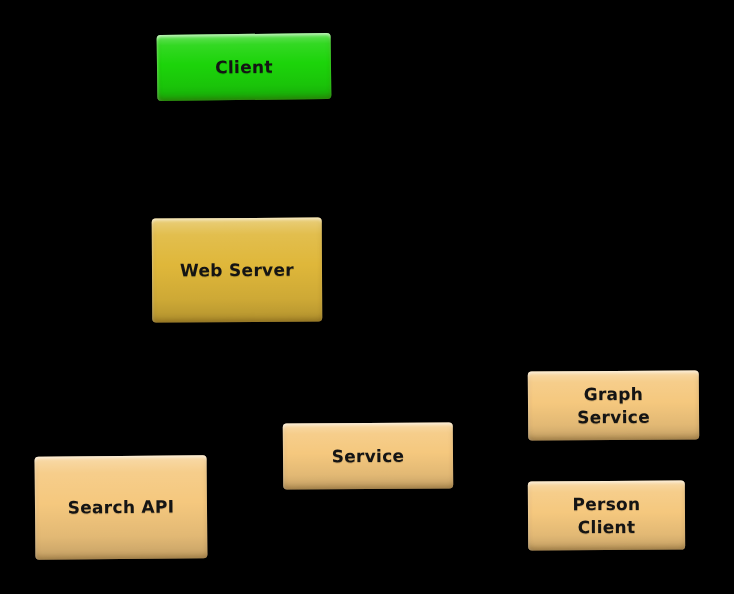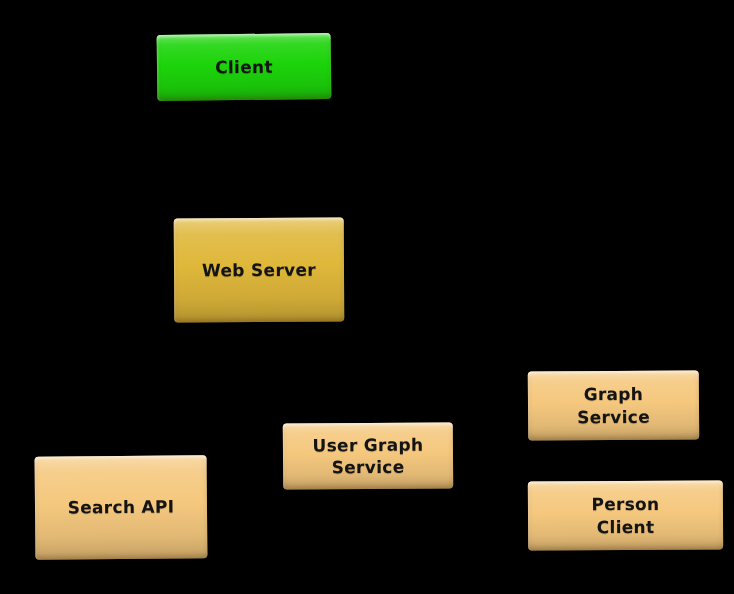--- a/index.html
+++ b/index.html
@@ -48,25 +48,25 @@
     line-height: 1.3;
     letter-spacing: 0.3px;
     color: #141414;
     text-align: center;
     text-shadow: 0 1px 0 rgba(0,0,0,0.15);
   }
   .line { display: block; }
 
   
   .n-client        { left: 157px; top:  34px; width: 174px; height:  66px; transform: rotate(-0.7deg); }
-  .n-web-server    { left: 174px; top: 218px; width: 170px; height: 104px; transform: rotate(-0.3deg); }
+  .n-web-server    { left: 152px; top: 218px; width: 170px; height: 104px; transform: rotate(-0.3deg); }
   .n-search-api    { left:  35px; top: 456px; width: 172px; height: 103px; transform: rotate(-0.5deg); }
   .n-user-graph    { left: 283px; top: 423px; width: 170px; height:  66px; transform: rotate(-0.4deg); }
   .n-lookup        { left: 528px; top: 371px; width: 171px; height:  69px; transform: rotate(-0.4deg); }
-  .n-person        { left: 528px; top: 481px; width: 195px; height:  69px; transform: rotate(-0.3deg); }
+  .n-person        { left: 528px; top: 481px; width: 157px; height:  69px; transform: rotate(-0.3deg); }
 </style>
 </head>
 <body>
 
 <div class="stage">
 
   <div class="node n-client" style="background-color: rgb(28, 212, 10);">
     <div class="label">
       <span class="line">Client</span>
       <span class="line"></span>
@@ -82,21 +82,20 @@
 
   <div class="node n-search-api" style="background-color: rgb(245, 200, 126);">
     <div class="label">
       <span class="line">Search API</span>
       <span class="line"></span>
     </div>
   </div>
 
   <div class="node n-user-graph" style="background-color: rgb(245, 200, 126);">
     <div class="label">
-      <span class="line">User Graph</span>
       <span class="line">Service</span>
     </div>
   </div>
 
   <div class="node n-lookup" style="background-color: rgb(245, 200, 126);">
     <div class="label">
       <span class="line">Graph</span>
       <span class="line">Service</span>
     </div>
   </div>

